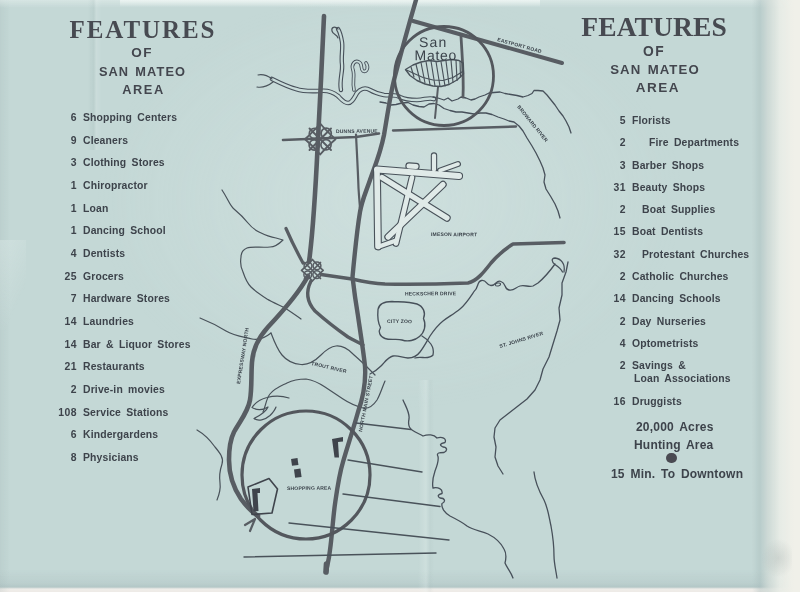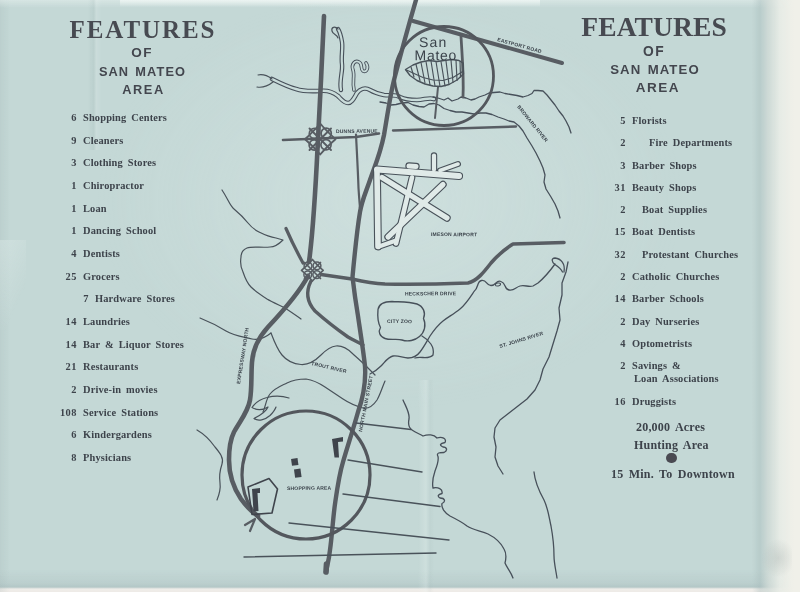--- a/index.html
+++ b/index.html
@@ -2,21 +2,21 @@
 <html><head>
 <meta charset="utf-8">
 <style>
 html,body{margin:0;padding:0;}
 #page{position:relative;width:800px;height:592px;overflow:hidden;
   background:#c4d8d6;font-family:"Liberation Sans",sans-serif;}
 .hdr{position:absolute;text-align:center;color:#43464e;}
 .hdr .f{font-family:"Liberation Serif",serif;font-weight:bold;color:#474a51;}
 .hdr .s{font-weight:bold;letter-spacing:1.5px;}
 .list{position:absolute;color:#3d434b;font-weight:bold;font-size:10.4px;}
-.row{position:absolute;white-space:nowrap;font-family:Liberation Serif, serif;}
+.row{position:absolute;white-space:nowrap;}
 .num{display:inline-block;text-align:right;letter-spacing:0.5px;}
 .lbl{letter-spacing:0.15px;word-spacing:2.2px;}
 </style>
 </head>
 <body>
 <div id="page">
 <div style="position:absolute;left:0;top:0;width:800px;height:592px;transform:translateZ(0);background:#c4d8d6;"></div>
 
 <div style="position:absolute;left:0;top:0;width:800px;height:592px;background:
  linear-gradient(180deg, rgba(230,240,238,0.55) 0px, rgba(230,240,238,0) 8px),
@@ -226,21 +226,21 @@
 <div class="row" style="left:40px;top:179.9px"><span class="num" style="width:37px">1</span><span class="lbl" style="margin-left:6px">Chiropractor</span></div>
 
 <div class="row" style="left:40px;top:202.6px"><span class="num" style="width:37px">1</span><span class="lbl" style="margin-left:6px">Loan</span></div>
 
 <div class="row" style="left:40px;top:225.2px"><span class="num" style="width:37px">1</span><span class="lbl" style="margin-left:6px">Dancing School</span></div>
 
 <div class="row" style="left:40px;top:247.9px"><span class="num" style="width:37px">4</span><span class="lbl" style="margin-left:6px">Dentists</span></div>
 
 <div class="row" style="left:40px;top:270.6px"><span class="num" style="width:37px">25</span><span class="lbl" style="margin-left:6px">Grocers</span></div>
 
-<div class="row" style="left:52px;top:293.3px"><span class="num" style="width:37px">7</span><span class="lbl" style="margin-left:6px">Hardware Stores</span></div>
+<div class="row" style="left:40px;top:293.3px"><span class="num" style="width:37px">7</span><span class="lbl" style="margin-left:6px">Hardware Stores</span></div>
 
 <div class="row" style="left:40px;top:315.9px"><span class="num" style="width:37px">14</span><span class="lbl" style="margin-left:6px">Laundries</span></div>
 
 <div class="row" style="left:40px;top:338.6px"><span class="num" style="width:37px">14</span><span class="lbl" style="margin-left:6px">Bar &amp; Liquor Stores</span></div>
 
 <div class="row" style="left:40px;top:361.3px"><span class="num" style="width:37px">21</span><span class="lbl" style="margin-left:6px">Restaurants</span></div>
 
 <div class="row" style="left:40px;top:383.9px"><span class="num" style="width:37px">2</span><span class="lbl" style="margin-left:6px">Drive-in movies</span></div>
 
 <div class="row" style="left:40px;top:406.6px"><span class="num" style="width:37px">108</span><span class="lbl" style="margin-left:6px">Service Stations</span></div>
@@ -261,21 +261,21 @@
 <div class="row" style="left:578px;top:181.8px"><span class="num" style="width:48px">31</span><span class="lbl" style="margin-left:6px">Beauty Shops</span></div>
 
 <div class="row" style="left:578px;top:204.1px"><span class="num" style="width:48px">2</span><span class="lbl" style="margin-left:16px">Boat Supplies</span></div>
 
 <div class="row" style="left:578px;top:226.4px"><span class="num" style="width:48px">15</span><span class="lbl" style="margin-left:6px">Boat Dentists</span></div>
 
 <div class="row" style="left:578px;top:248.7px"><span class="num" style="width:48px">32</span><span class="lbl" style="margin-left:16px">Protestant Churches</span></div>
 
 <div class="row" style="left:578px;top:271.0px"><span class="num" style="width:48px">2</span><span class="lbl" style="margin-left:6px">Catholic Churches</span></div>
 
-<div class="row" style="left:578px;top:293.3px"><span class="num" style="width:48px">14</span><span class="lbl" style="margin-left:6px">Barber Schools</span></div>
+<div class="row" style="left:578px;top:293.3px"><span class="num" style="width:48px">14</span><span class="lbl" style="margin-left:6px">Dancing Schools</span></div>
 
 <div class="row" style="left:578px;top:315.6px"><span class="num" style="width:48px">2</span><span class="lbl" style="margin-left:6px">Day Nurseries</span></div>
 
 <div class="row" style="left:578px;top:337.9px"><span class="num" style="width:48px">4</span><span class="lbl" style="margin-left:6px">Optometrists</span></div>
 
 <div class="row" style="left:578px;top:360.2px"><span class="num" style="width:48px">2</span><span class="lbl" style="margin-left:6px">Savings &amp;</span></div>
 
 <div class="row" style="left:634px;top:373.0px"><span class="lbl">Loan Associations</span></div>
 
 <div class="row" style="left:578px;top:396.0px"><span class="num" style="width:48px">16</span><span class="lbl" style="margin-left:6px">Druggists</span></div>

